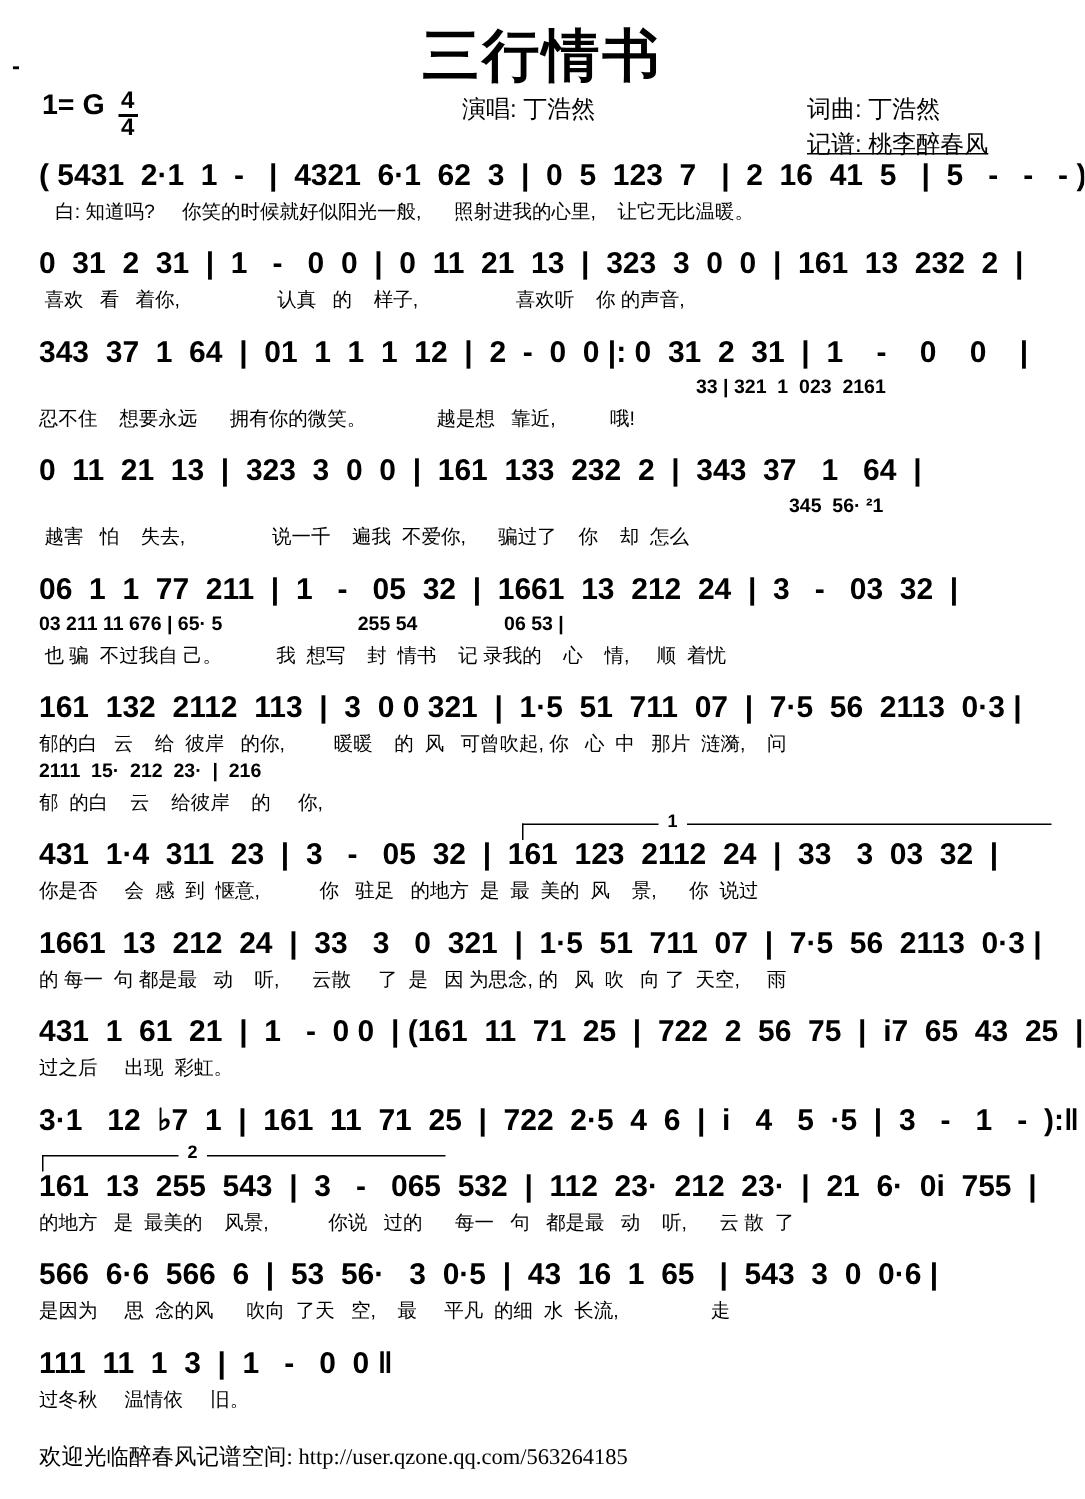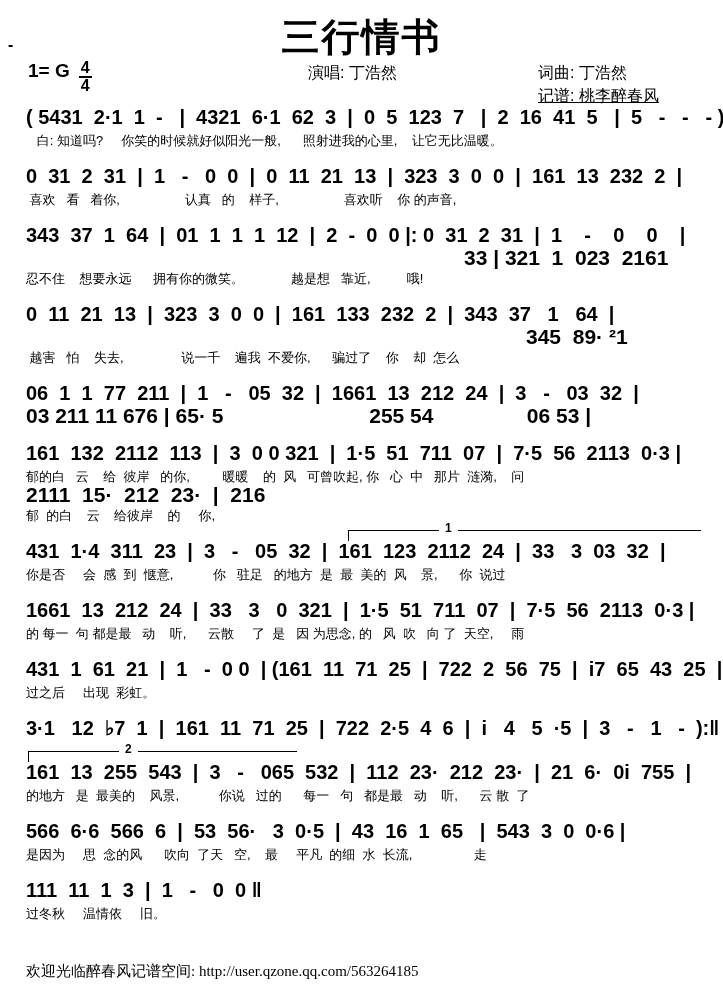--- a/index.html
+++ b/index.html
@@ -36,21 +36,21 @@
 
   .score {
     position:absolute; left:26px; top:104px; width:676px;
   }
   .system { position:relative; }
   .notation {
     font-weight:bold; font-size:20px; line-height:26px;
     white-space:pre; letter-spacing:0px;
   }
   .sub-notation {
-    font-weight:bold; font-size:21px; line-height:20px;
+    font-weight:bold; font-size:13px; line-height:20px;
     white-space:pre;
   }
   .lyric {
     font-size:13px; line-height:17px; white-space:pre;
     margin-top:2px;
   }
   .gap-s  { margin-bottom:10px; }
   .gap-m  { margin-bottom:14px; }
   .gap-l  { margin-bottom:18px; }
 
@@ -108,27 +108,28 @@
     </div>
 
     <div class="system gap-m">
       <div class="notation">343  37  1  64  |  01  1  1  1  12  |  2  -  0  0 |: 0  31  2  31  |  1    -    0    0    |</div>
       <div class="sub-notation sub-indent-1">33 | 321  1  023  2161</div>
       <div class="lyric">忍不住    想要永远      拥有你的微笑。             越是想   靠近,          哦!</div>
     </div>
 
     <div class="system gap-m">
       <div class="notation">0  11  21  13  |  323  3  0  0  |  161  133  232  2  |  343  37   1   64  |</div>
-      <div class="sub-notation sub-indent-2">345  89· ²1</div>
+      <div class="sub-notation sub-indent-2">345  56· ²1</div>
       <div class="lyric"> 越害   怕    失去,                说一千    遍我  不爱你,      骗过了    你    却  怎么</div>
     </div>
 
     <div class="system gap-m">
       <div class="notation">06  1  1  77  211  |  1   -   05  32  |  1661  13  212  24  |  3   -   03  32  |</div>
       <div class="sub-notation">03 211 11 676 | 65· 5                         255 54                06 53 |</div>
+      <div class="lyric"> 也 骗  不过我自 己。          我  想写    封  情书    记 录我的    心    情,     顺  着忧</div>
     </div>
 
     <div class="system gap-m">
       <div class="notation">161  132  2112  113  |  3  0 0 321  |  1·5  51  711  07  |  7·5  56  2113  0·3 |</div>
       <div class="lyric">郁的白   云    给  彼岸   的你,         暖暖    的  风   可曾吹起, 你   心  中   那片  涟漪,    问</div>
       <div class="sub-notation">2111  15·  212  23·  |  216</div>
       <div class="lyric">郁  的白    云    给彼岸    的     你,</div>
     </div>
 
     <div class="system gap-m">

